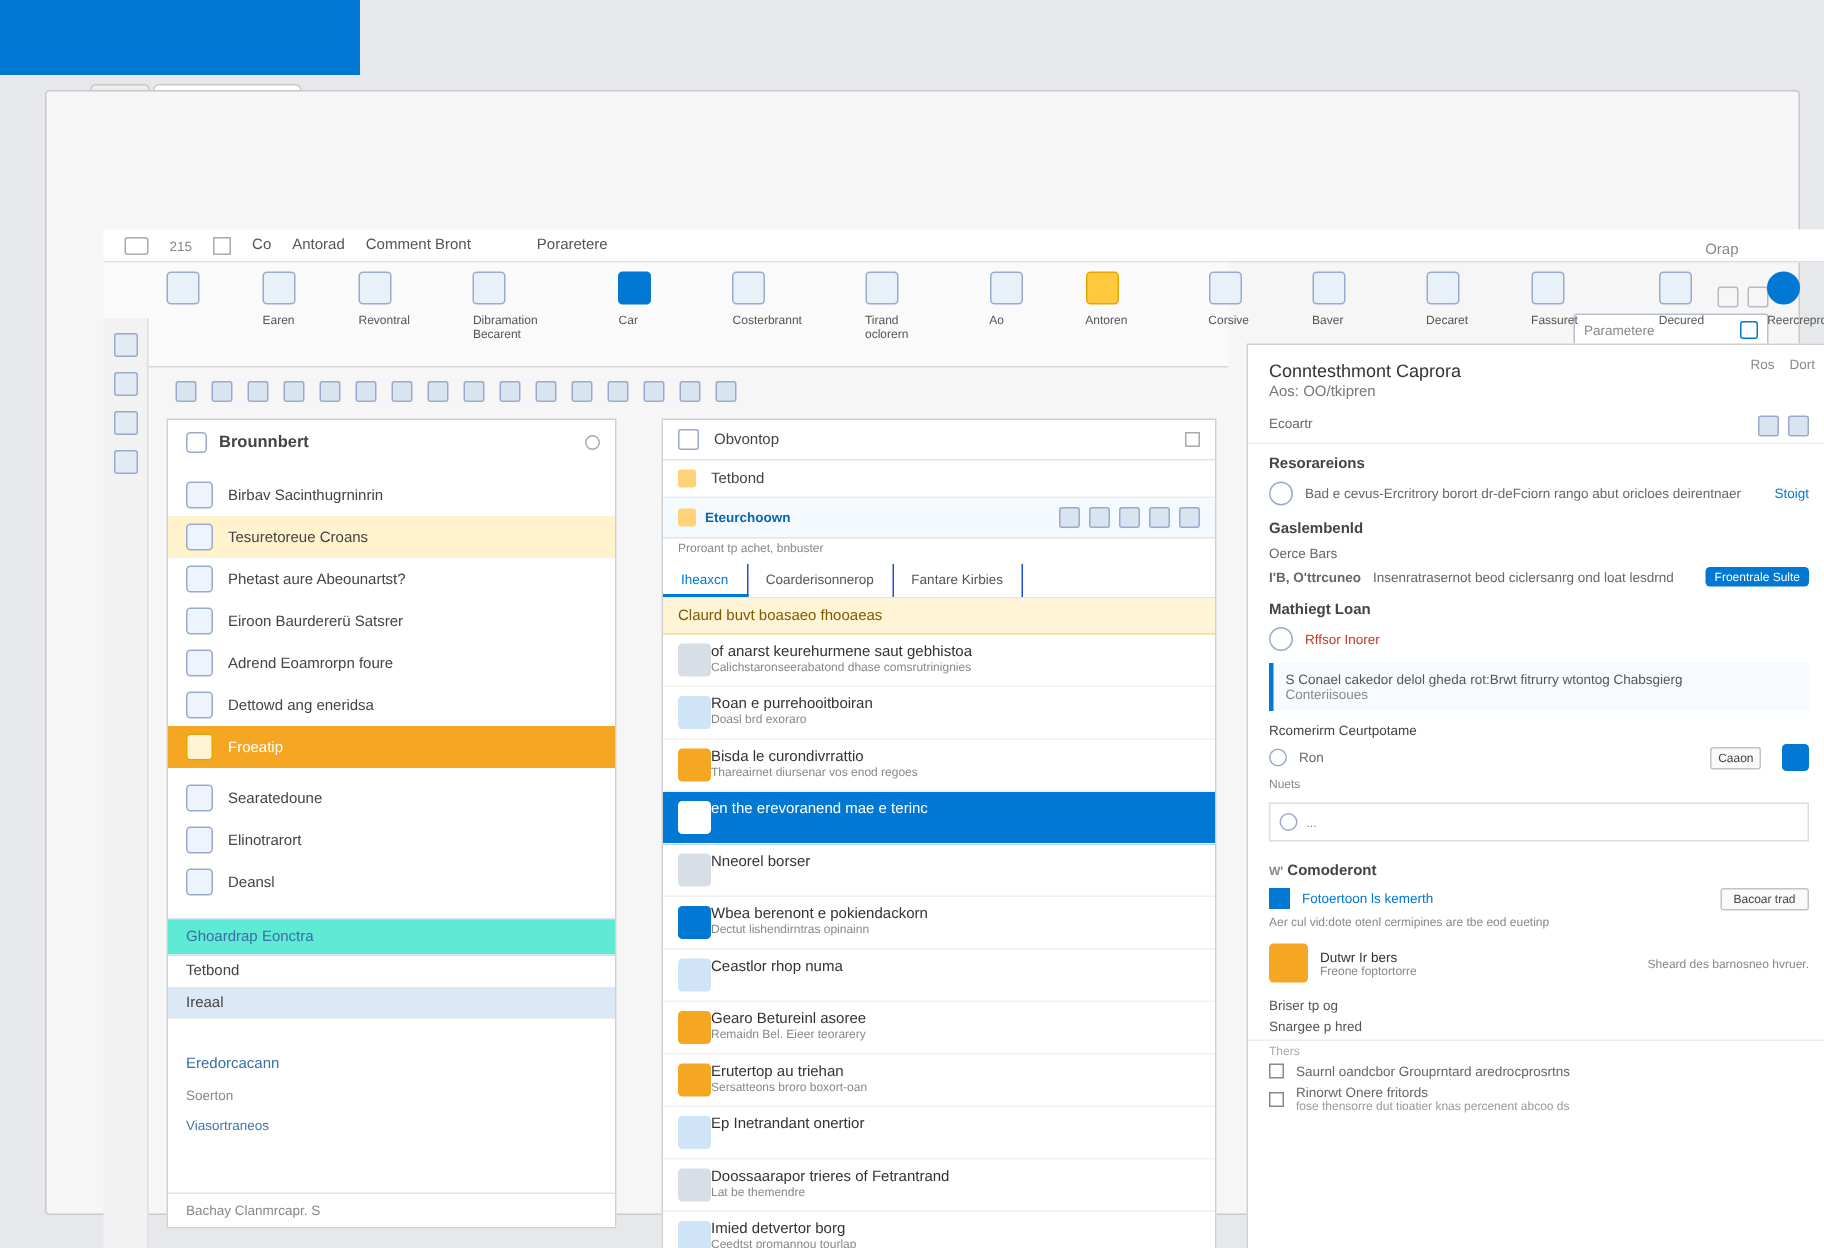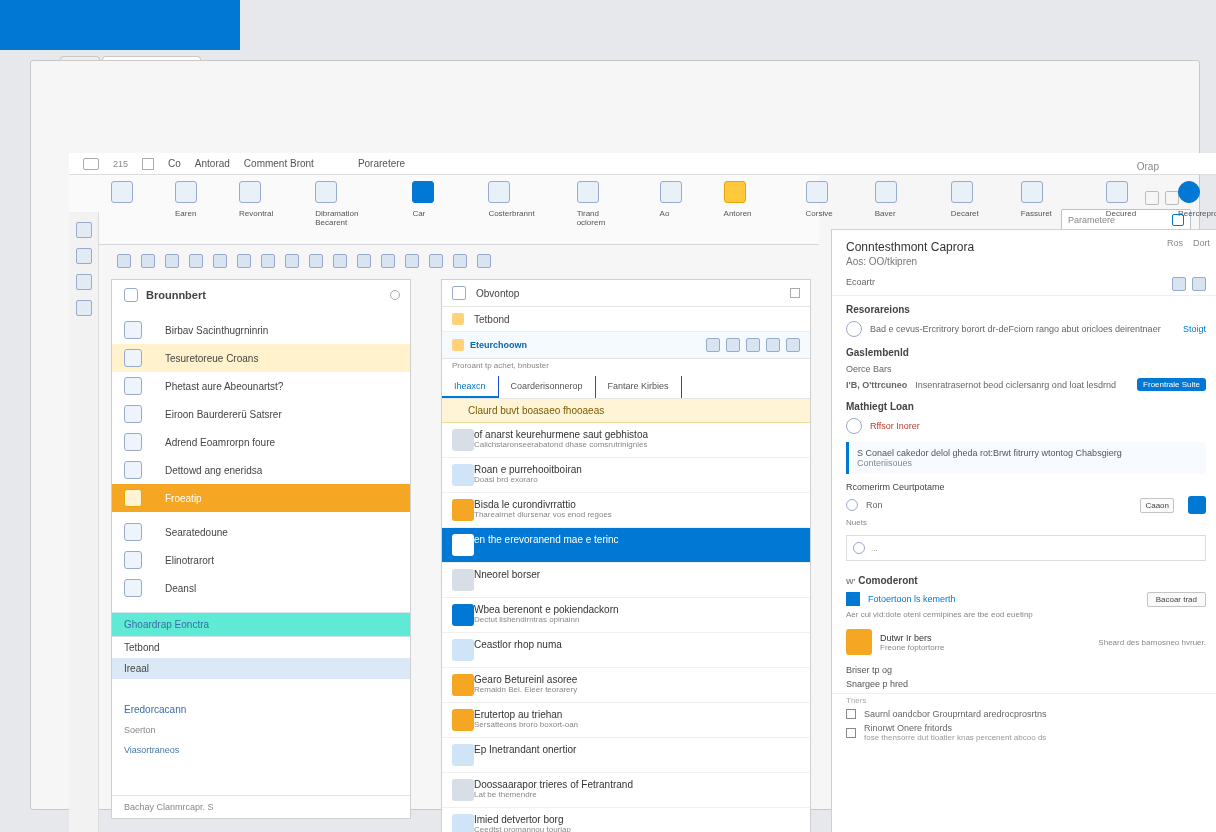--- a/index.html
+++ b/index.html
@@ -15,56 +15,56 @@
   .ribbon-row { display:flex; gap:10px; }
   .ribbon-btn { display:flex; flex-direction:column; align-items:flex-start; gap:6px; font-size:8px; color:#555;margin-left:32px; }
   .ric { width:22px; height:22px; background:#e8f0f8; border:1px solid #9ac; border-radius:3px; display:flex; align-items:center; justify-content:center; }
   .ric.b { background:#0078d4; border-color:#0078d4; }
   .ric.y { background:#ffc83d; border-color:#e6a700; }
   .toolbar2 { position:absolute; left:80px; top:188px; width:700px; height:24px; display:flex; align-items:center; gap:10px; padding:0 6px; }
   .tic { width:14px; height:14px; background:#d8e4f0; border:1px solid #9ac; border-radius:2px; }
   
   .sidebar-panel { position:absolute; left:80px; top:218px; width:300px; height:540px; background:#fff; border:1px solid #d0d0d0; }
   .sb-header { font-size:11px; font-weight:600; color:#444; padding:8px 12px; display:flex; align-items:center; gap:8px; }
-  .sb-item { display:flex; align-items:center; gap:23px; padding:5px 12px; font-size:10px; color:#444; }
+  .sb-item { display:flex; align-items:center; gap:10px; padding:5px 12px; font-size:10px; color:#444; }
   .sb-item .ic { width:18px; height:18px; background:#eef4fb; border:1px solid #9ac; border-radius:3px; flex:none; }
   .sb-item.sel { background:#fff2cc; }
   .sb-item.selorange { background:#f5a623; color:#fff; }
   .sb-item.selorange .txt { color:#fff; }
   .sb-section { font-size:10px; color:#3a6ea5; padding:6px 12px; background:#5eead4; border-top:1px solid #d4e2f0; border-bottom:1px solid #d4e2f0; }
   .sb-footer { position:absolute; bottom:0; left:0; right:0; font-size:9px; color:#888; padding:6px 12px; border-top:1px solid #e2e2e2; }
   .sb-right-badge { position:absolute; right:10px; top:10px; width:10px; height:10px; border:1px solid #aaa; border-radius:50%; }
   
   .explorer { position:absolute; left:410px; top:218px; width:370px; height:592px; background:#fff; border:1px solid #d0d0d0; }
   .exp-head { display:flex; align-items:center; gap:10px; padding:6px 10px; font-size:10px; color:#444; border-bottom:1px solid #e4e4e4; }
   .exp-bc { display:flex; align-items:center; gap:6px; padding:6px 10px; font-size:9px; color:#0a66b0; background:#f5faff; border-bottom:1px solid #e4e4e4; }
   .exp-tabrow { display:flex; gap:0; border-bottom:1px solid #e4e4e4; font-size:9px; }
   .exp-tab { padding:5px 12px; border-right:1px solid #1d4ed8; color:#555; }
   .exp-tab.active { color:#0078d4; border-bottom:2px solid #0078d4; }
-  .exp-title { background:#fff5d6; padding:6px 26px; font-size:10px; color:#6b4; border-bottom:1px solid #eedc99; color:#7a5b00; }
+  .exp-title { background:#fff5d6; padding:6px 10px; font-size:10px; color:#6b4; border-bottom:1px solid #eedc99; color:#7a5b00; }
   .exp-item { display:flex; align-items:flex-start; padding:6px 10px; border-bottom:1px solid #f0f0f0; }
   .exp-item .eic { width:22px; height:22px; border-radius:3px; flex:none; }
   .exp-item .eic.blue{background:#0078d4;} .exp-item .eic.orange{background:#f5a623;} .exp-item .eic.gray{background:#d8dee6;} .exp-item .eic.lblue{background:#cfe4f7;}
   .exp-item .etxt { font-size:9px; color:#444; }
   .exp-item .etxt .t1 { font-size:10px; color:#333; }
   .exp-item .etxt .t2 { font-size:8px; color:#888; }
   .exp-item.selected { background:#0078d4; }
   .exp-item.selected .etxt .t1, .exp-item.selected .etxt .t2 { color:#fff; }
   
   .right-panel { position:absolute; left:800px; top:168px; width:390px; height:640px; background:#fff; border:1px solid #d0d0d0; }
   .rp-head { font-size:12px; color:#333; padding:10px 14px 2px; }
   .rp-sub { font-size:10px; color:#777; padding:0 14px 6px; }
   .rp-row { display:flex; justify-content:space-between; padding:4px 14px; font-size:9px; color:#666; border-bottom:1px solid #eee; }
   .rp-section { font-size:10px; font-weight:600; color:#444; padding:8px 14px 4px; }
   .rp-line { font-size:9px; color:#666; padding:2px 14px; display:flex; align-items:center; gap:8px; }
   .rp-card { margin:6px 14px; border-left:3px solid #0078d4; background:#f7fbff; padding:6px 8px; font-size:9px; color:#555; }
   .rp-orange { display:flex; align-items:center; gap:8px; margin:8px 14px; }
   .rp-orange .sq{width:26px;height:26px;background:#f5a623;border-radius:3px;}
   .btn { font-size:10px; padding:5px 12px; border:1px solid #c4c4c4; background:#fafafa; border-radius:2px; color:#444; }
-  .search-box { position:absolute; right:8px; top:148px; width:130px; height:22px; border:1px solid #b6c2d0; background:#fff; display:flex; align-items:center; padding:0 6px; font-size:9px; color:#888; border-radius:2px; }
+  .search-box { position:absolute; right:20px; top:148px; width:130px; height:22px; border:1px solid #b6c2d0; background:#fff; display:flex; align-items:center; padding:0 6px; font-size:9px; color:#888; border-radius:2px; }
   .search-box .si { width:12px;height:12px;border:1px solid #0078d4;border-radius:2px;margin-left:auto; }
   .topright-label { position:absolute; right:40px; top:100px; font-size:10px; color:#888; }
   .mini-toolbar-icons { position:absolute; right:20px; top:130px; display:flex; gap:6px; }
   .mti { width:14px;height:14px;border:1px solid #bbb;border-radius:2px; }
   .thin-strip { position:absolute; left:38px; top:151px; width:30px; height:620px; background:#f2f2f2; border-right:1px solid #ddd; display:flex; flex-direction:column; align-items:center; gap:10px; padding-top:10px; }
   .vs-ic { width:16px; height:16px; background:#e2eaf3; border:1px solid #9ac; border-radius:2px; }
 </style>
 </head>
 <body>
 

